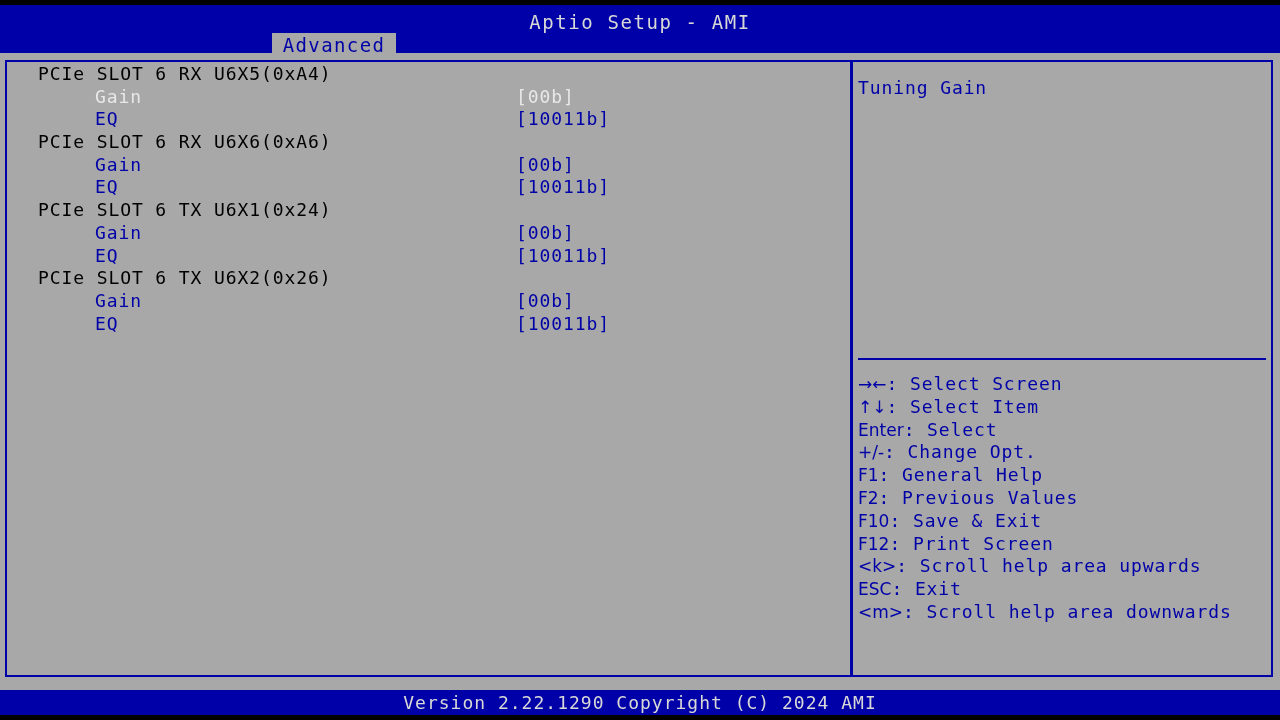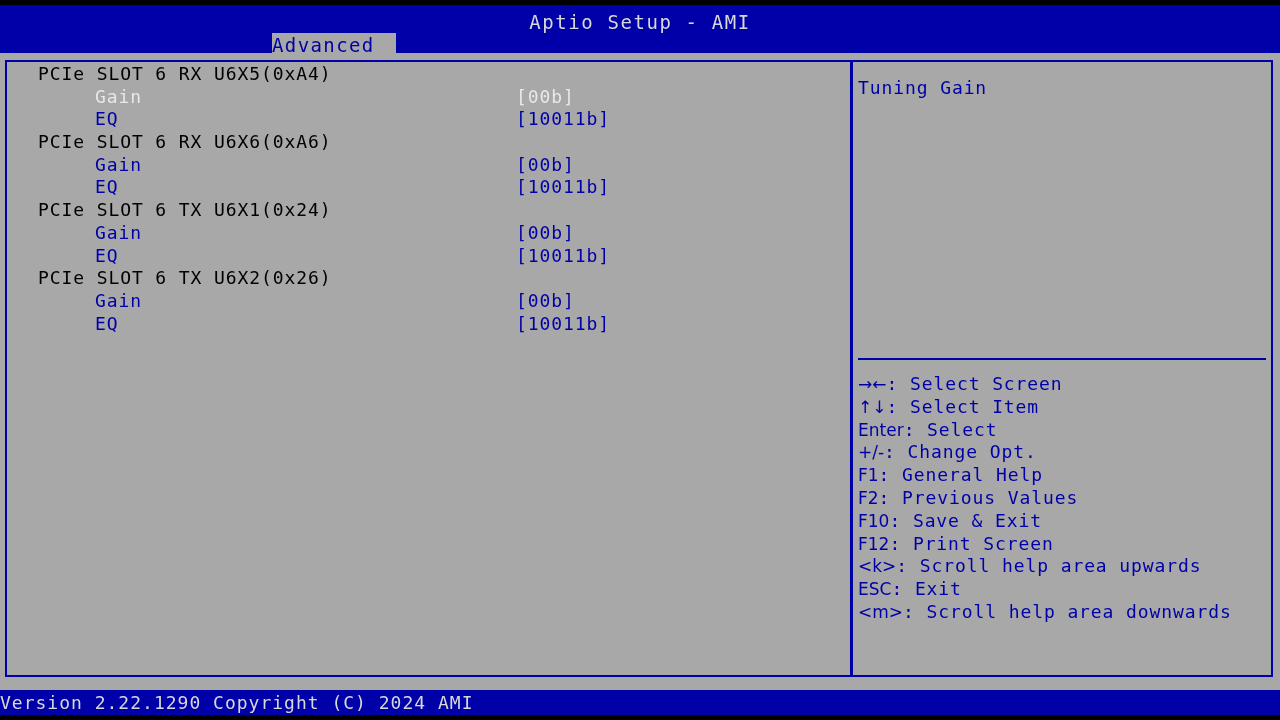--- a/index.html
+++ b/index.html
@@ -54,20 +54,21 @@
     height: 25px;
   }
   .tab {
     position: absolute;
     left: 272px; top: 0px;
     width: 124px; height: 25px;
     background: #a8a8a8;
     color: #0000a8;
     font-size: 19px;
     letter-spacing: 1.4px;
+    text-align: center;
     line-height: 25px;
     white-space: pre;
     box-sizing: border-box;
   }
 
   
   .body-area {
     position: absolute;
     left: 0; top: 53px;
     width: 1280px;
@@ -176,21 +177,21 @@
     position: absolute;
     left: 0; top: 690px;
     width: 1280px;
     height: 25px;
     background: #0000a8;
   }
   .footer-text {
     position: absolute;
     left: 0; top: 2px;
     width: 1280px;
-    text-align: left;
+    text-align: center;
     color: #d8d8d8;
     font-size: 18px;
     letter-spacing: 1.0px;
     white-space: pre;
   }
   .bottom-black {
     position: absolute;
     left: 0; top: 715px;
     width: 1280px; height: 5px;
     background: #000000;

